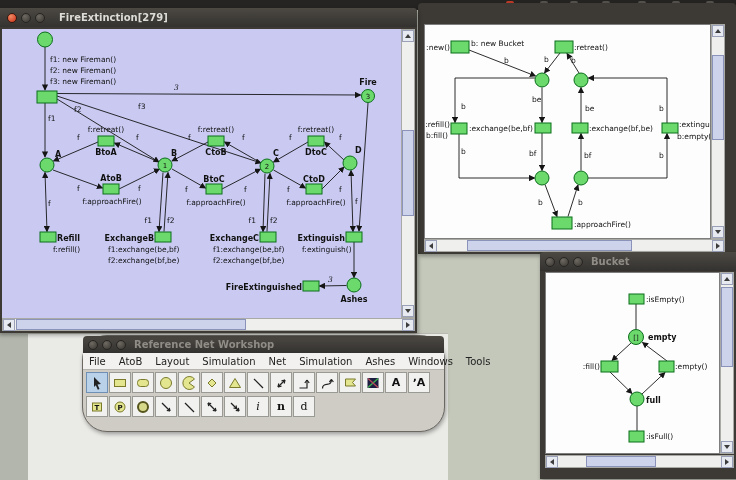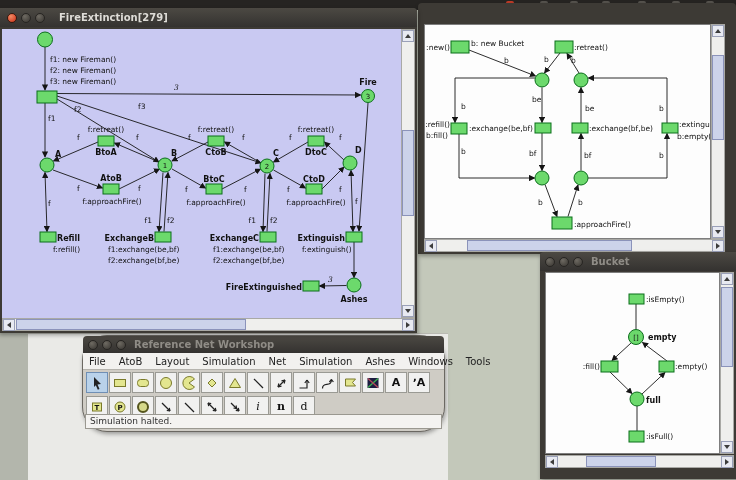--- a/index.html
+++ b/index.html
@@ -359,23 +359,20 @@
       <div class="tbtn">
         <span class="glyph" style="font-style:italic;font-family:'DejaVu Serif',serif">i</span>
       </div>
       <div class="tbtn">
         <span class="glyph" style="font-weight:bold;font-family:'DejaVu Serif',serif">n</span>
       </div>
       <div class="tbtn">
         <span class="glyph" style="font-family:'DejaVu Serif',serif">d</span>
       </div>
     </div>
-    <div class="statusbar">
-      <span>Simulation halted.</span>
-    </div>
   </div>
 
   <div class="win focused" id="fire-win" style="left:-2px;top:8px;width:419px;height:325px;border-radius:0 4px 0 0;">
     <div class="tbar" style="border-radius:0 4px 0 0;">
       <div class="wbtns" style="padding-left:4px;">
         <span class="wbtn close"></span>
         <span class="wbtn gray"></span>
         <span class="wbtn gray"></span>
       </div>
       <span class="ttext" style="margin-left:6px;">FireExtinction[279]</span>

